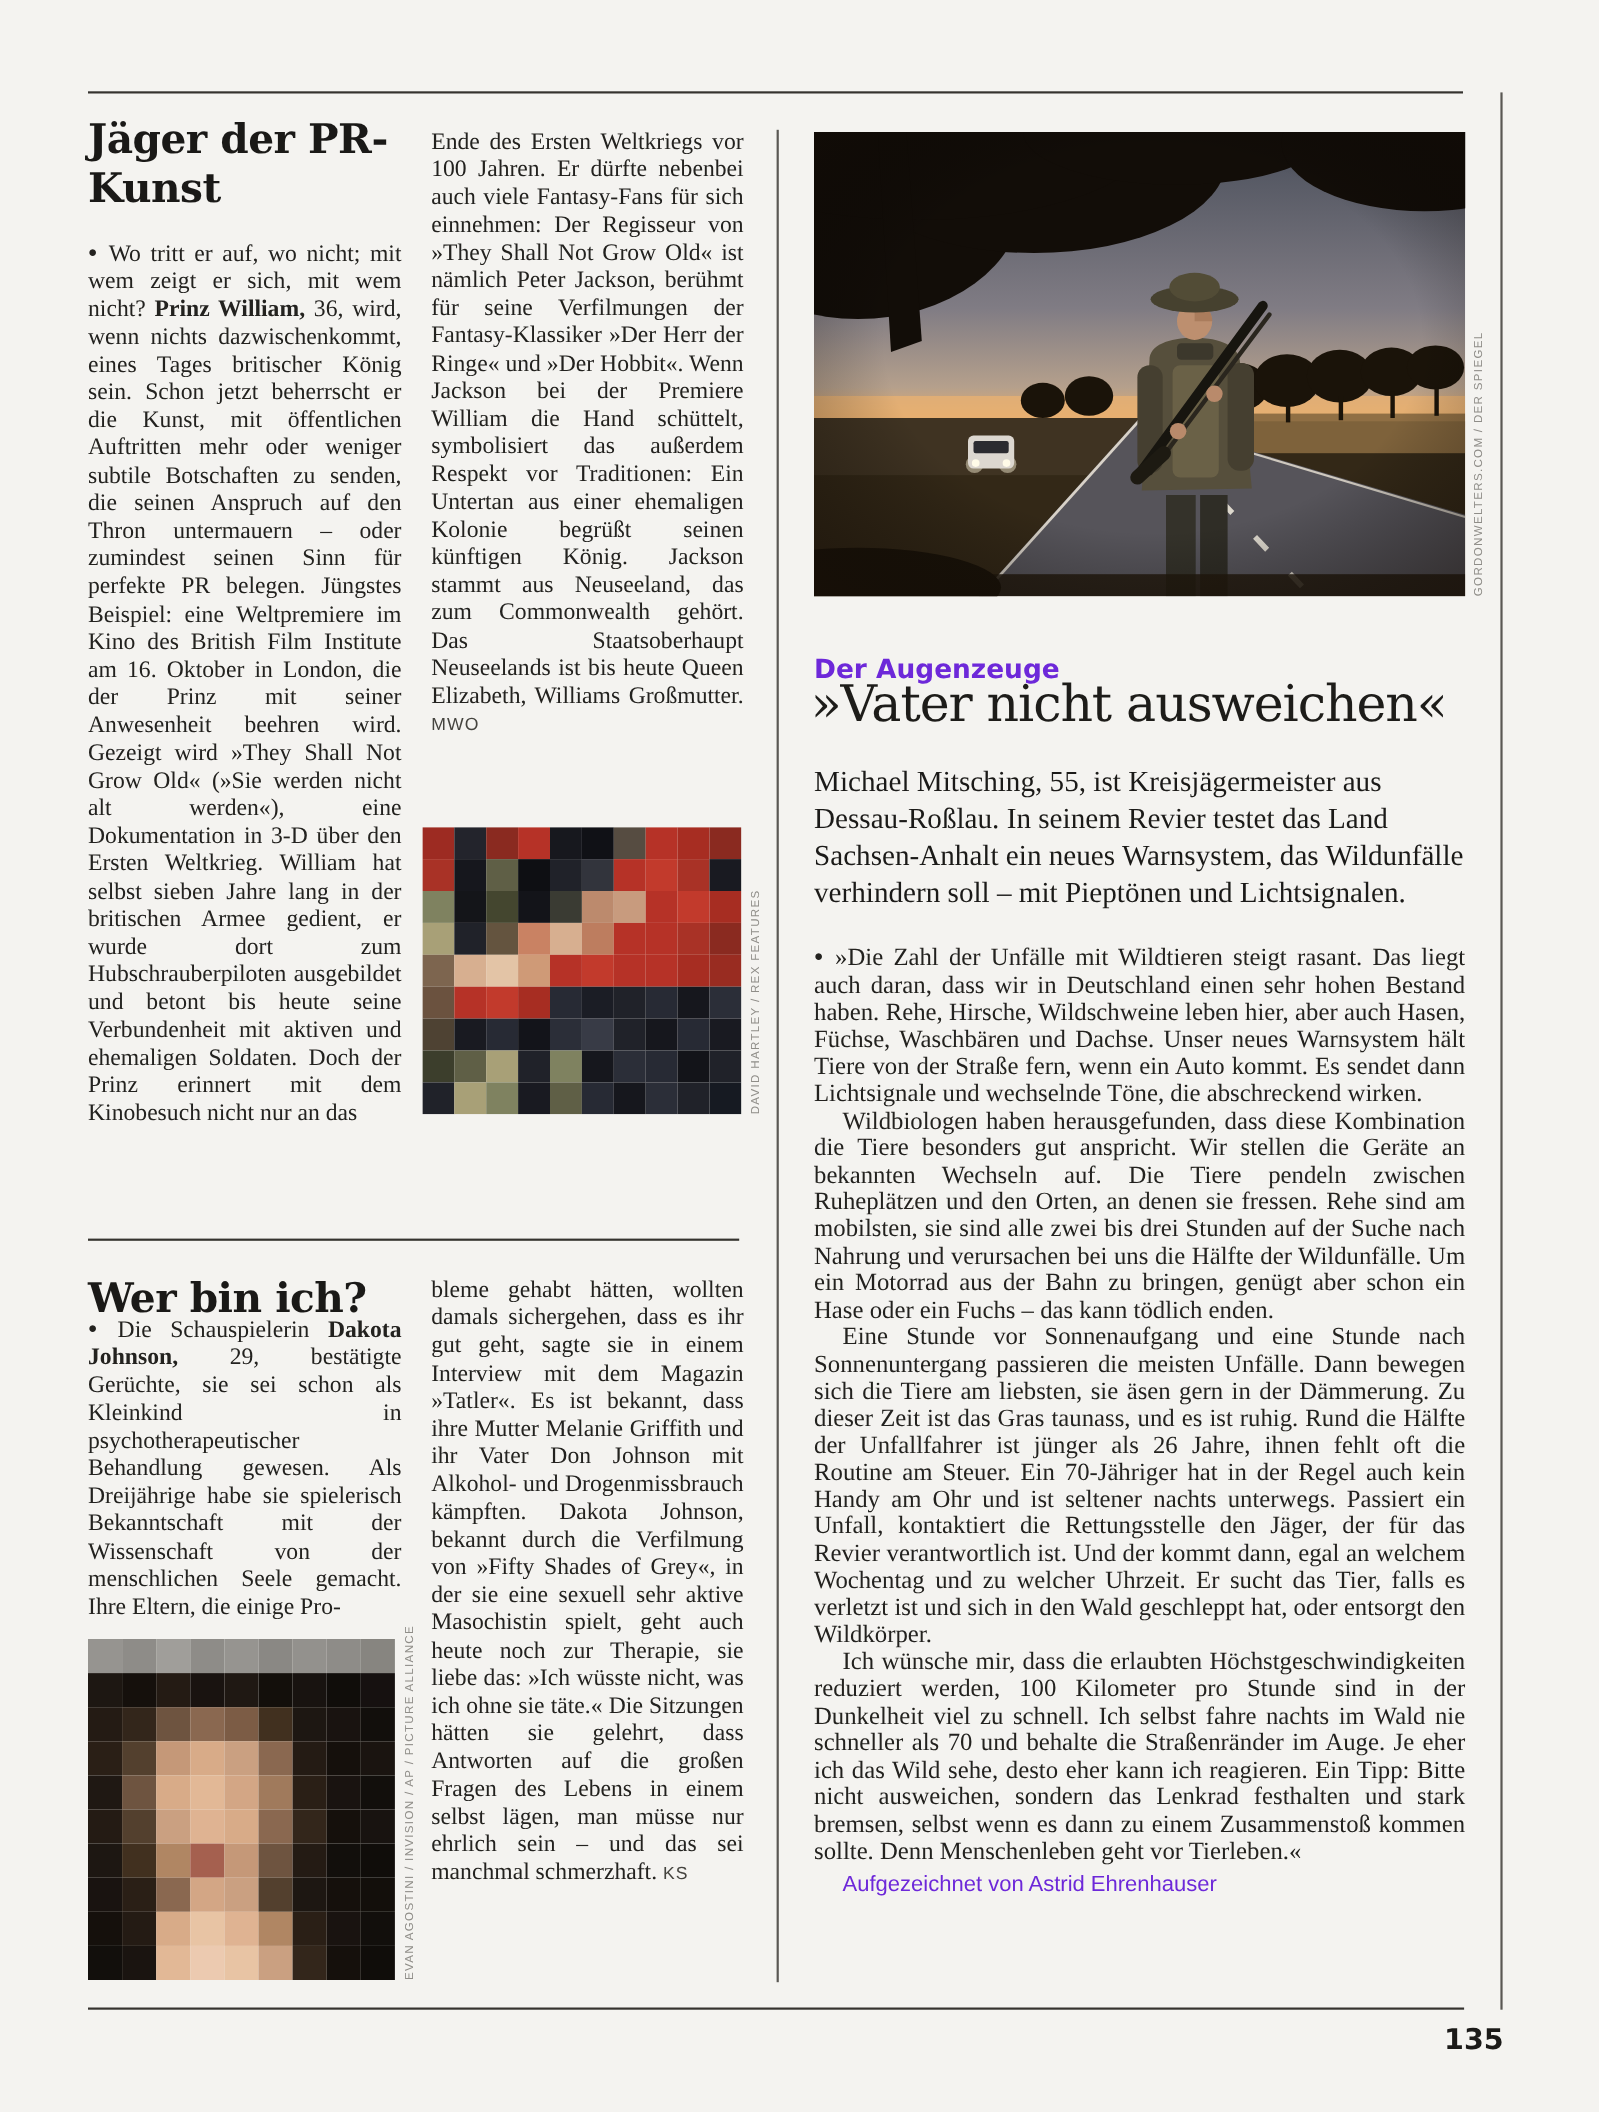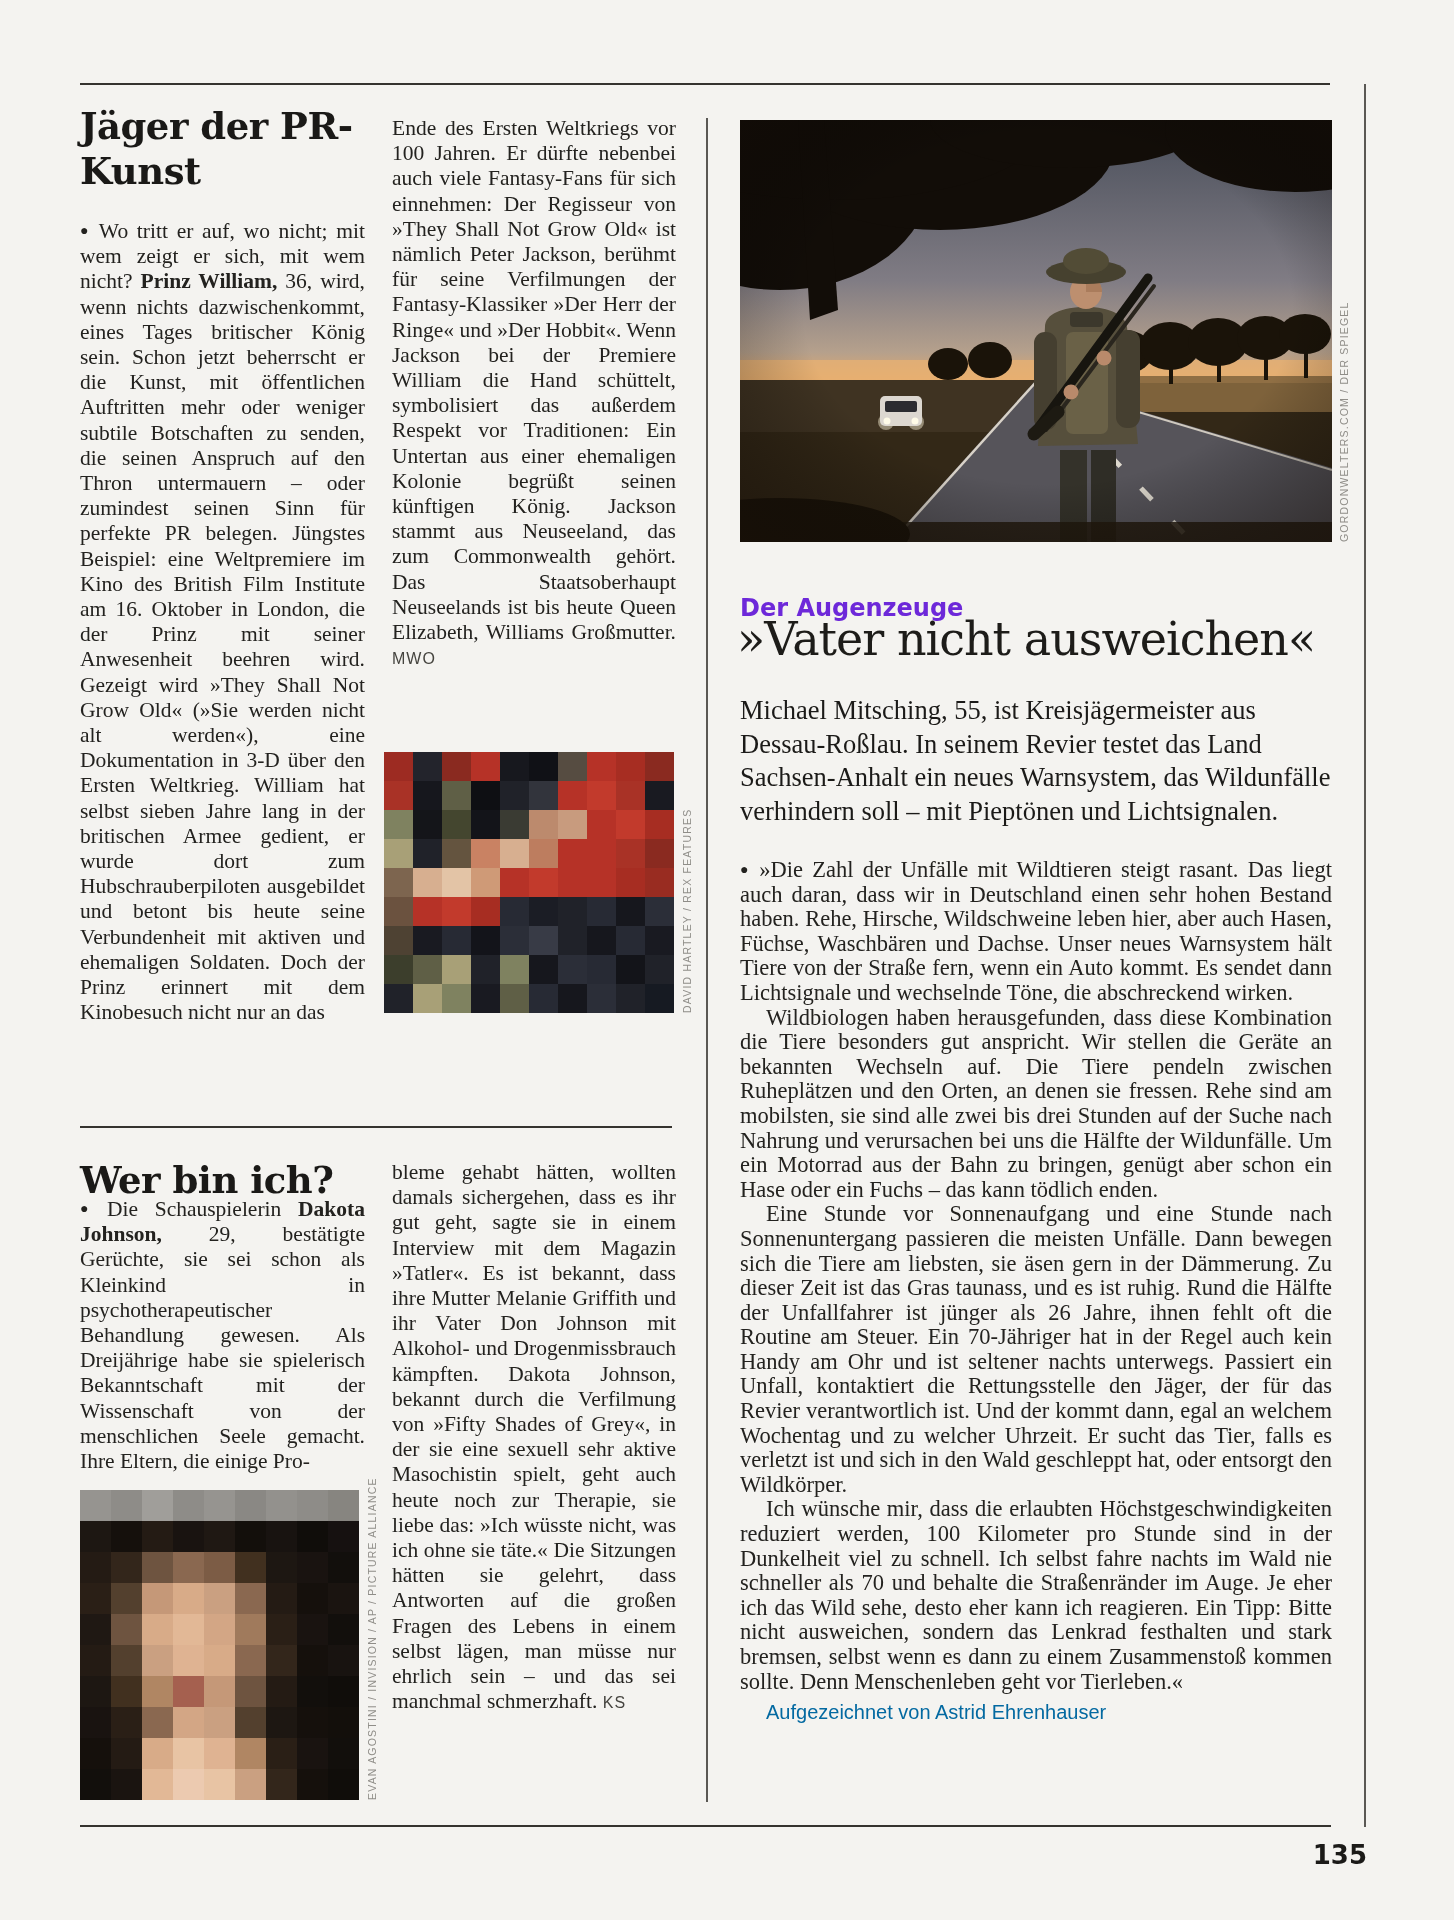--- a/index.html
+++ b/index.html
@@ -20,21 +20,21 @@
           font-family:"Liberation Sans",sans-serif;font-size:10.5px;letter-spacing:1.2px;
           color:#8f8d88;white-space:nowrap;}
   .kicker{position:absolute;font-family:"DejaVu Sans",sans-serif;font-weight:bold;
           font-size:24px;color:#6d28d9;margin-top:16px;}
   .headline{position:absolute;font-family:"DejaVu Serif",serif;font-weight:400;
             font-size:46px;letter-spacing:-1px;color:#1d1c19;white-space:nowrap;}
   .dek{position:absolute;font-size:26.5px;line-height:33.5px;color:#1b1a18;}
   .interview{position:absolute;font-size:22.5px;line-height:24.6px;text-align:justify;color:#23221f;}
   .interview p{margin:0;}
   .interview p.ind{text-indent:26px;}
-  .byline{font-family:"Liberation Sans",sans-serif;font-size:20px;color:#0369a1;
+  .byline{font-family:"Liberation Sans",sans-serif;font-size:20px;color:#6d28d9;
           text-indent:26px;margin-top:6px;text-align:left;}
   .pageno{position:absolute;font-family:"DejaVu Sans",sans-serif;font-weight:bold;
           font-size:26px;color:#1b1a18;text-align:right;}
   .photo{position:absolute;display:block;}
 </style>
 </head>
 <body>
 
 <div class="page">
 

